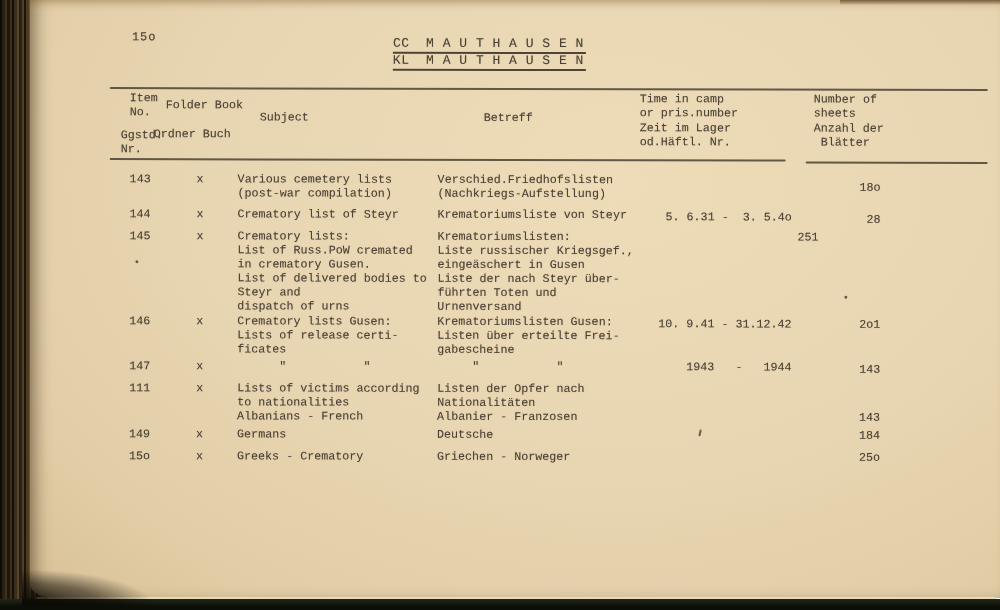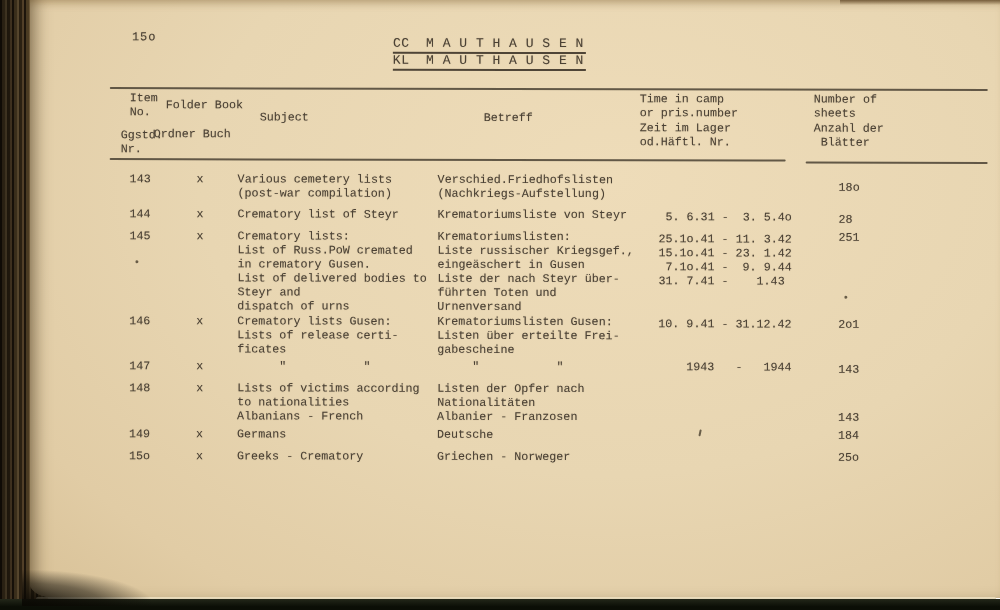--- a/index.html
+++ b/index.html
@@ -55,21 +55,21 @@
     border-bottom:2px solid #4f4537;padding:0 2px 1px 0;}
   .rule{position:absolute;height:2px;background:#4f4537;opacity:.88;border-radius:1px;}
   .rule-top{left:110px;top:87px;width:878px;}
   .rule-mid-a{left:110px;top:158px;width:676px;}
   .rule-mid-b{left:806px;top:160px;width:182px;}
   
   .row{position:absolute;left:130px;display:grid;
        grid-template-columns:60px 48px 200px 221px 180px 62px;}
   .cell{white-space:pre;}
   .c-folder{padding-left:7px;}
-  .c-sheets{padding-right:20px;}
+  .c-sheets{text-align:right;padding-right:20px;}
   #r143{top:172px} #r144{top:207px} #r145{top:229px} #r146{top:314px}
   #r147{top:359px} #r148{top:381px} #r149{top:427px} #r150{top:449px}
   #r143 .c-sheets{padding-top:7px}
   #r144 .c-time{padding-top:2px} #r144 .c-sheets{padding-top:4px}
   #r145 .c-time{padding-top:2px}
   #r146 .c-time{padding-top:2px} #r146 .c-sheets{padding-top:2px}
   #r147 .c-sheets{padding-top:2px}
   #r148 .c-sheets{padding-top:28px}
   
   .speck{position:absolute;background:rgba(62,52,36,.75);border-radius:50%;}
@@ -142,24 +142,20 @@
 in crematory Gusen.
 List of delivered bodies to
 Steyr and
 dispatch of urns</div>
       <div class="cell c-betr">Krematoriumslisten:
 Liste russischer Kriegsgef.,
 eingeäschert in Gusen
 Liste der nach Steyr über-
 führten Toten und
 Urnenversand</div>
-      <div class="cell c-time">25.1o.41 - 11. 3.42
-15.1o.41 - 23. 1.42
- 7.1o.41 -  9. 9.44
-31. 7.41 -    1.43</div>
       <div class="cell c-sheets">251</div>
     </div>
     <div class="row" id="r146">
       <div class="cell c-item">146</div>
       <div class="cell c-folder">x</div>
       <div class="cell c-subj">Crematory lists Gusen:
 Lists of release certi-
 ficates</div>
       <div class="cell c-betr">Krematoriumslisten Gusen:
 Listen über erteilte Frei-
@@ -169,21 +165,21 @@
     </div>
     <div class="row" id="r147">
       <div class="cell c-item">147</div>
       <div class="cell c-folder">x</div>
       <div class="cell c-subj">      "           "</div>
       <div class="cell c-betr">     "           "</div>
       <div class="cell c-time">    1943   -   1944</div>
       <div class="cell c-sheets">143</div>
     </div>
     <div class="row" id="r148">
-      <div class="cell c-item">148</div>
+      <div class="cell c-item">111</div>
       <div class="cell c-folder">x</div>
       <div class="cell c-subj">Lists of victims according
 to nationalities
 Albanians - French</div>
       <div class="cell c-betr">Listen der Opfer nach
 Nationalitäten
 Albanier - Franzosen</div>
       <div class="cell c-time"></div>
       <div class="cell c-sheets">143</div>
     </div>

